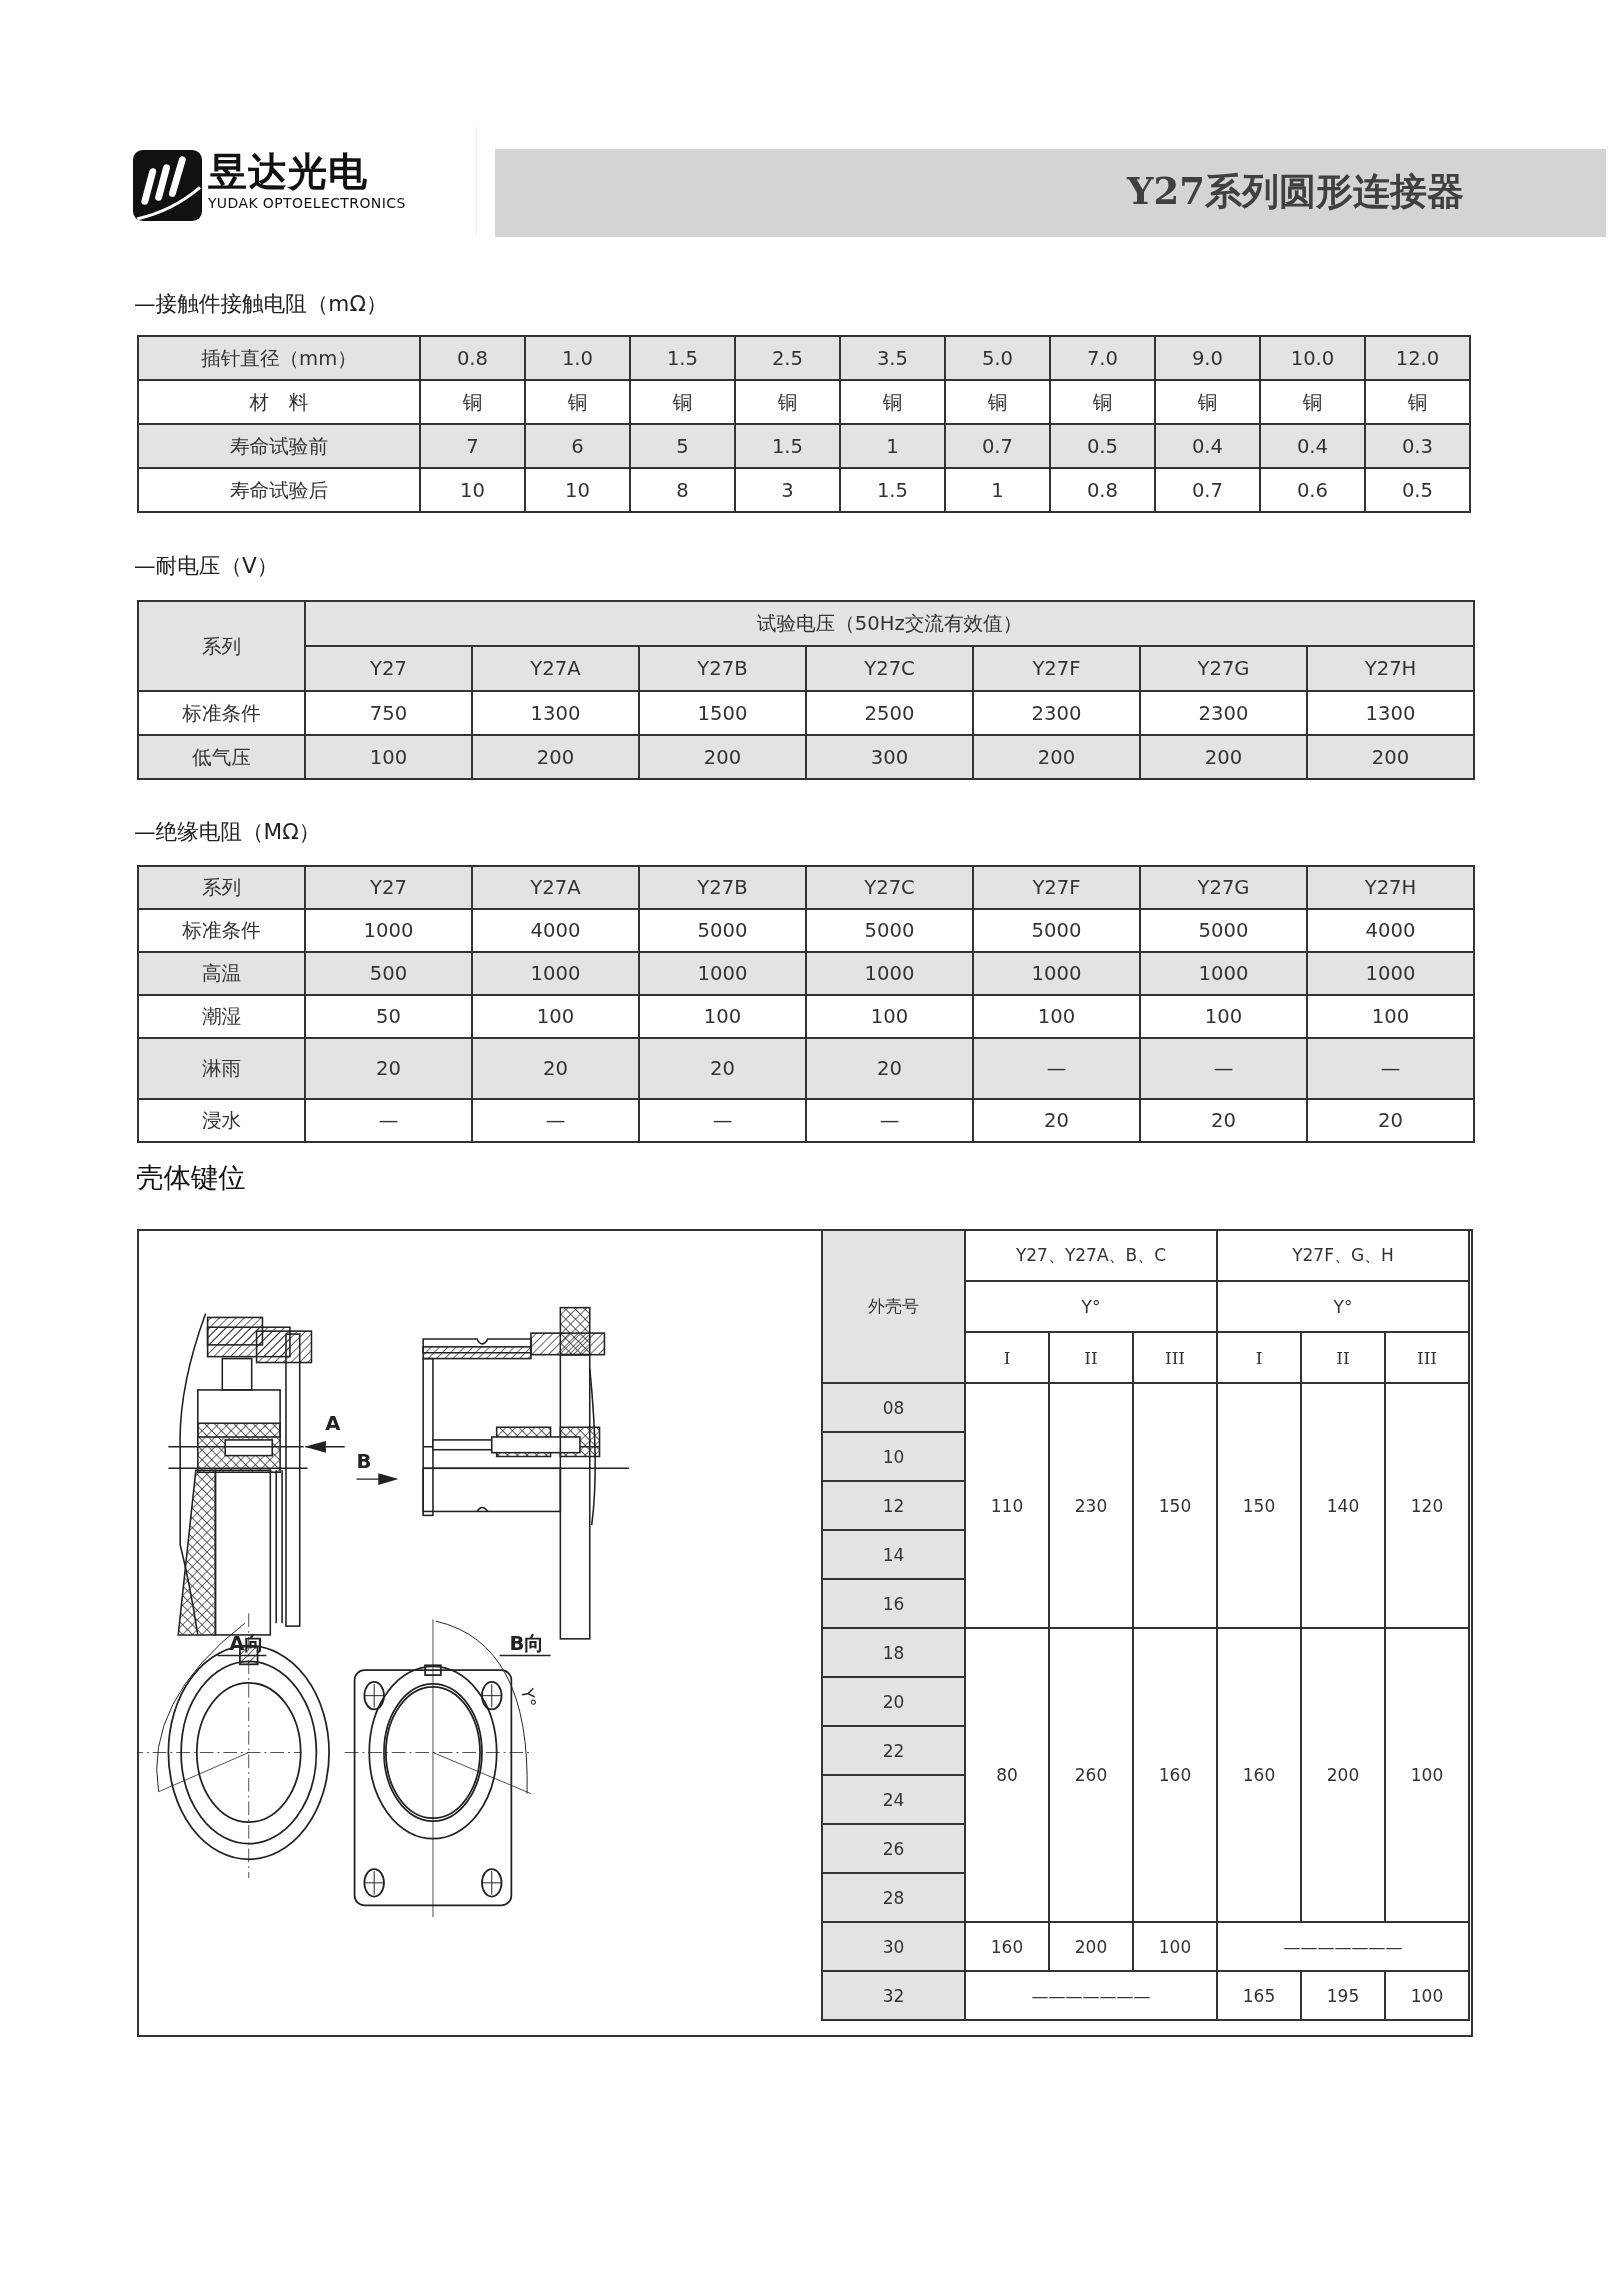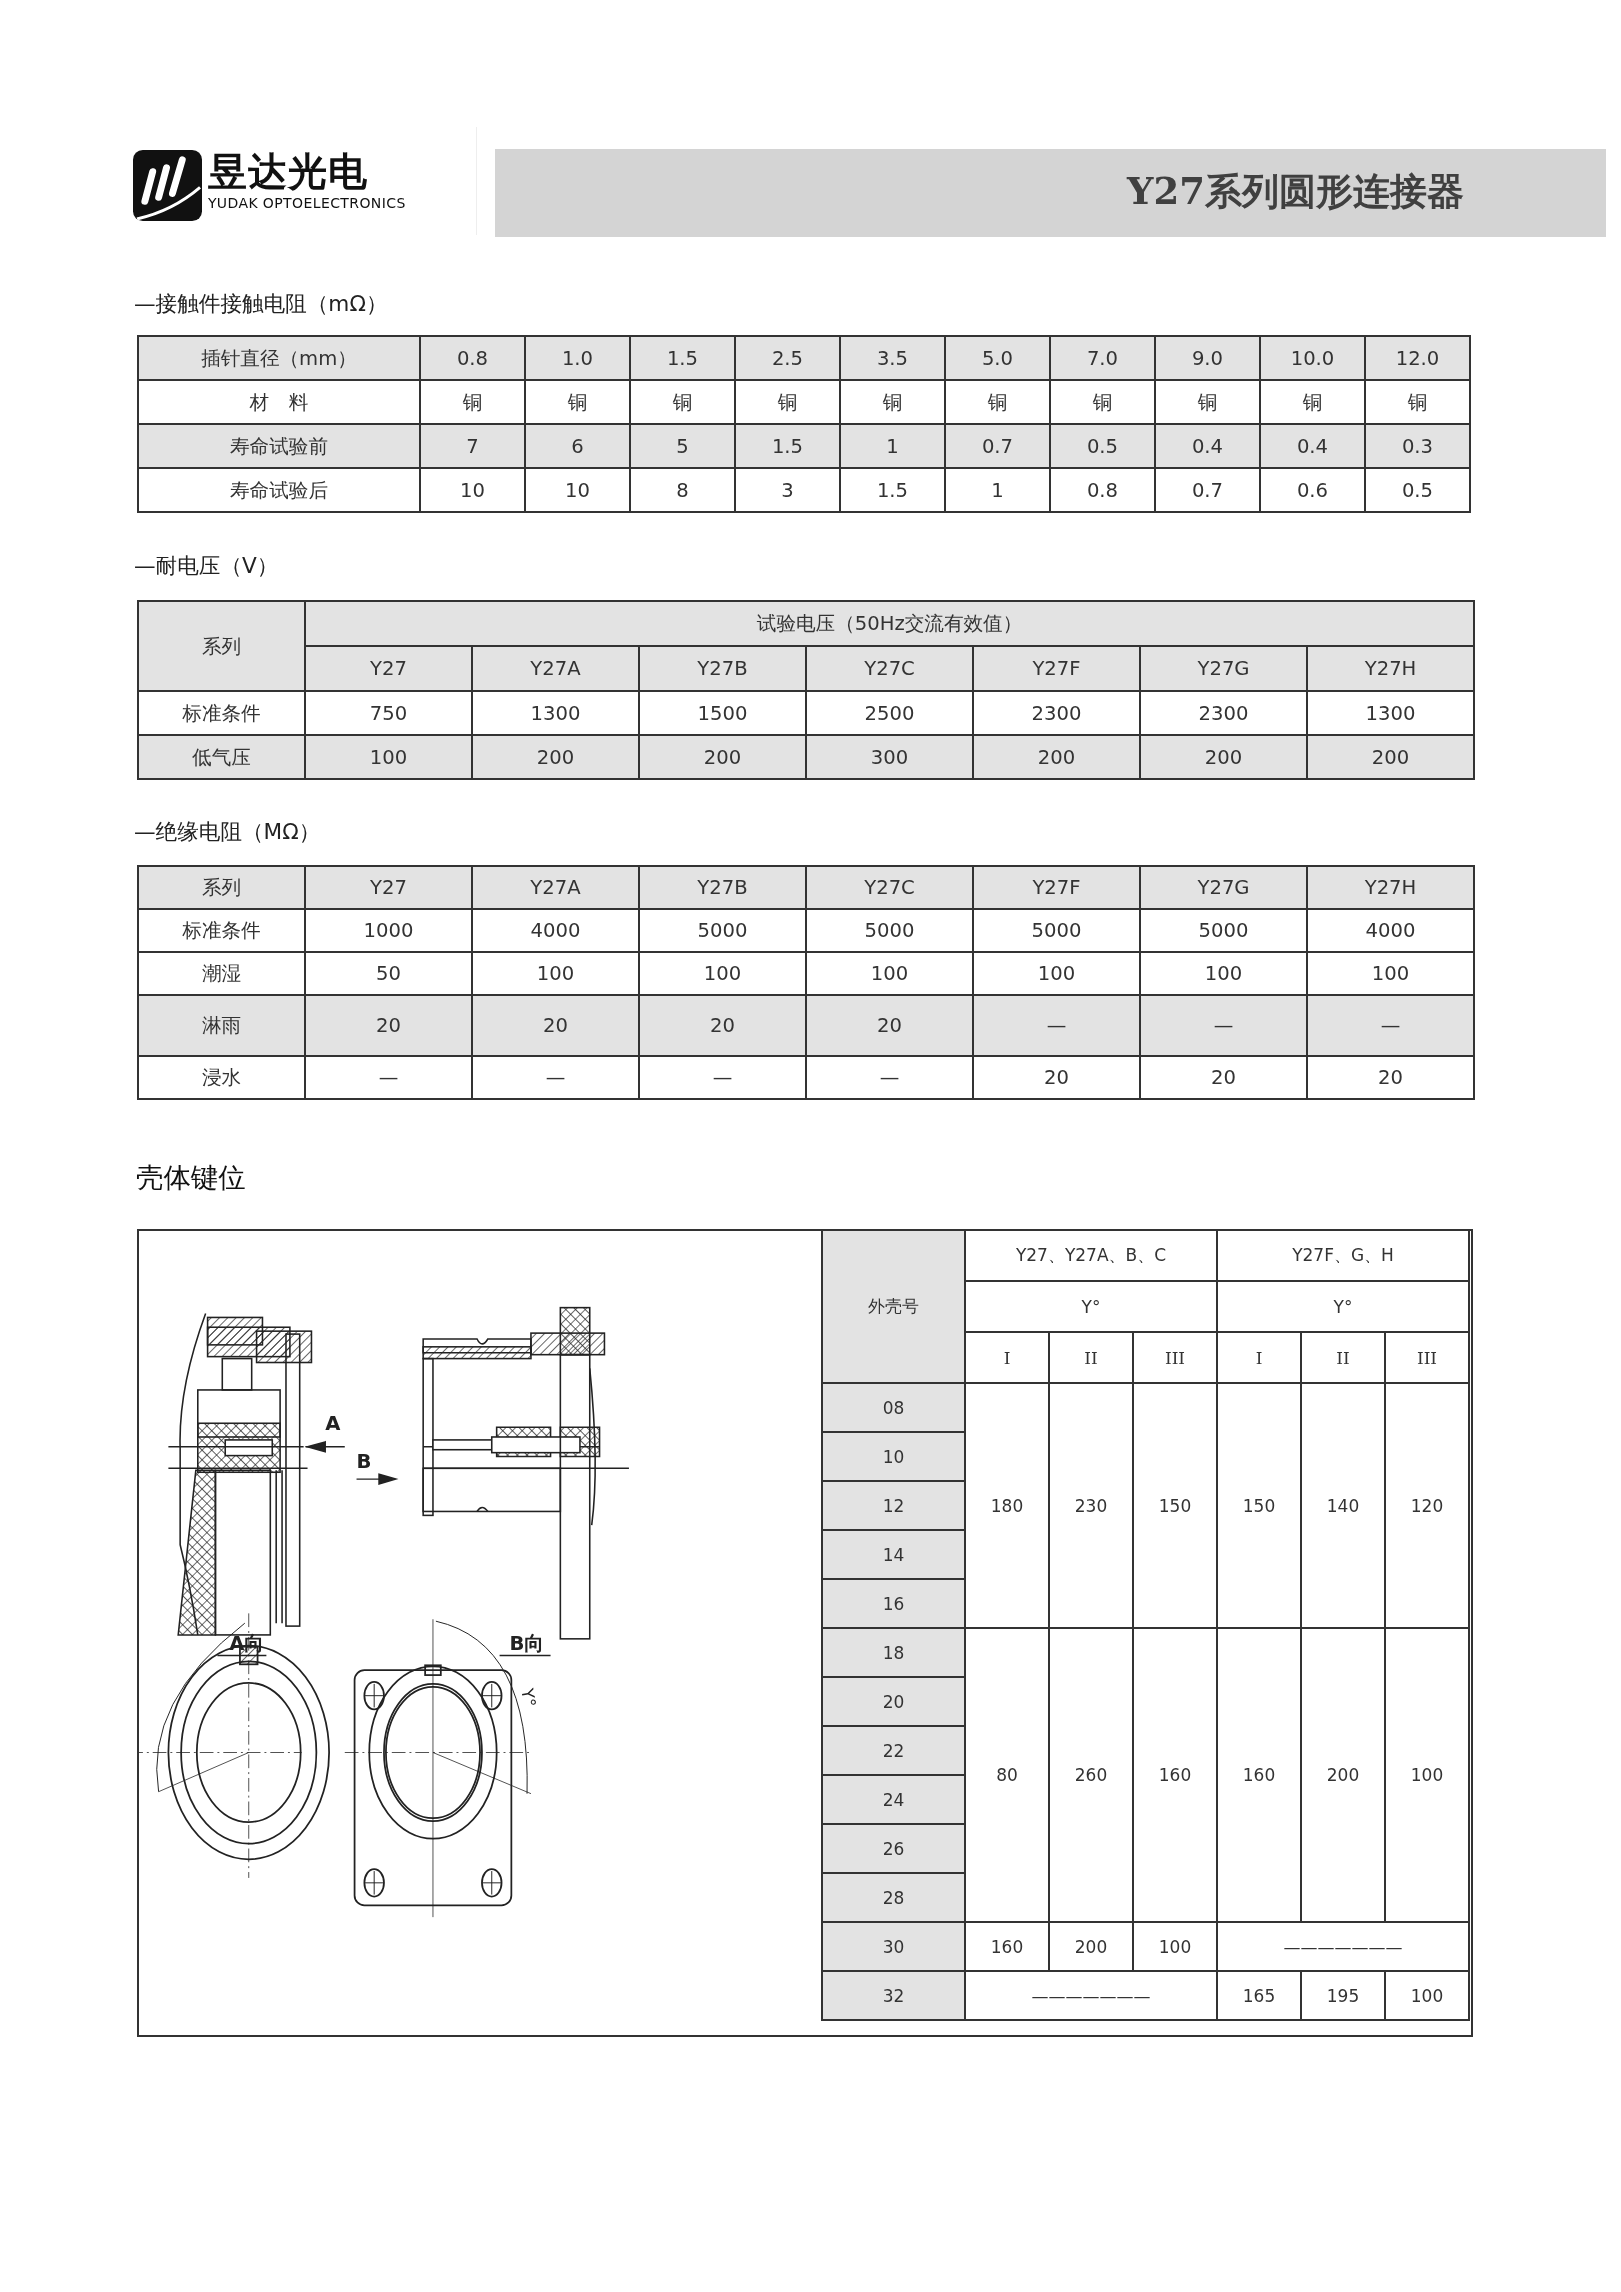--- a/index.html
+++ b/index.html
@@ -185,20 +185,30 @@
   <tbody id="ir-body">
       <tr class="w" style="height:43px">
         <td>标准条件</td>
         <td>1000</td>
         <td>4000</td>
         <td>5000</td>
         <td>5000</td>
         <td>5000</td>
         <td>5000</td>
         <td>4000</td>
+      </tr>
+      <tr class="g" style="height:43px">
+        <td>高温</td>
+        <td>500</td>
+        <td>1000</td>
+        <td>1000</td>
+        <td>1000</td>
+        <td>1000</td>
+        <td>1000</td>
+        <td>1000</td>
       </tr>
       <tr class="w" style="height:43px">
         <td>潮湿</td>
         <td>50</td>
         <td>100</td>
         <td>100</td>
         <td>100</td>
         <td>100</td>
         <td>100</td>
         <td>100</td>
@@ -334,21 +344,21 @@
     <tr style="height:51px;" id="k-roman">
         <td class="roman">I</td>
         <td class="roman">II</td>
         <td class="roman">III</td>
         <td class="roman">I</td>
         <td class="roman">II</td>
         <td class="roman">III</td>
       </tr>
   <tr>
         <td class="g">08</td>
-        <td rowspan="5">180</td>
+        <td rowspan="5">110</td>
         <td rowspan="5">230</td>
         <td rowspan="5">150</td>
         <td rowspan="5">150</td>
         <td rowspan="5">140</td>
         <td rowspan="5">120</td>
       </tr>
       <tr>
         <td class="g">10</td>
       </tr>
       <tr>

